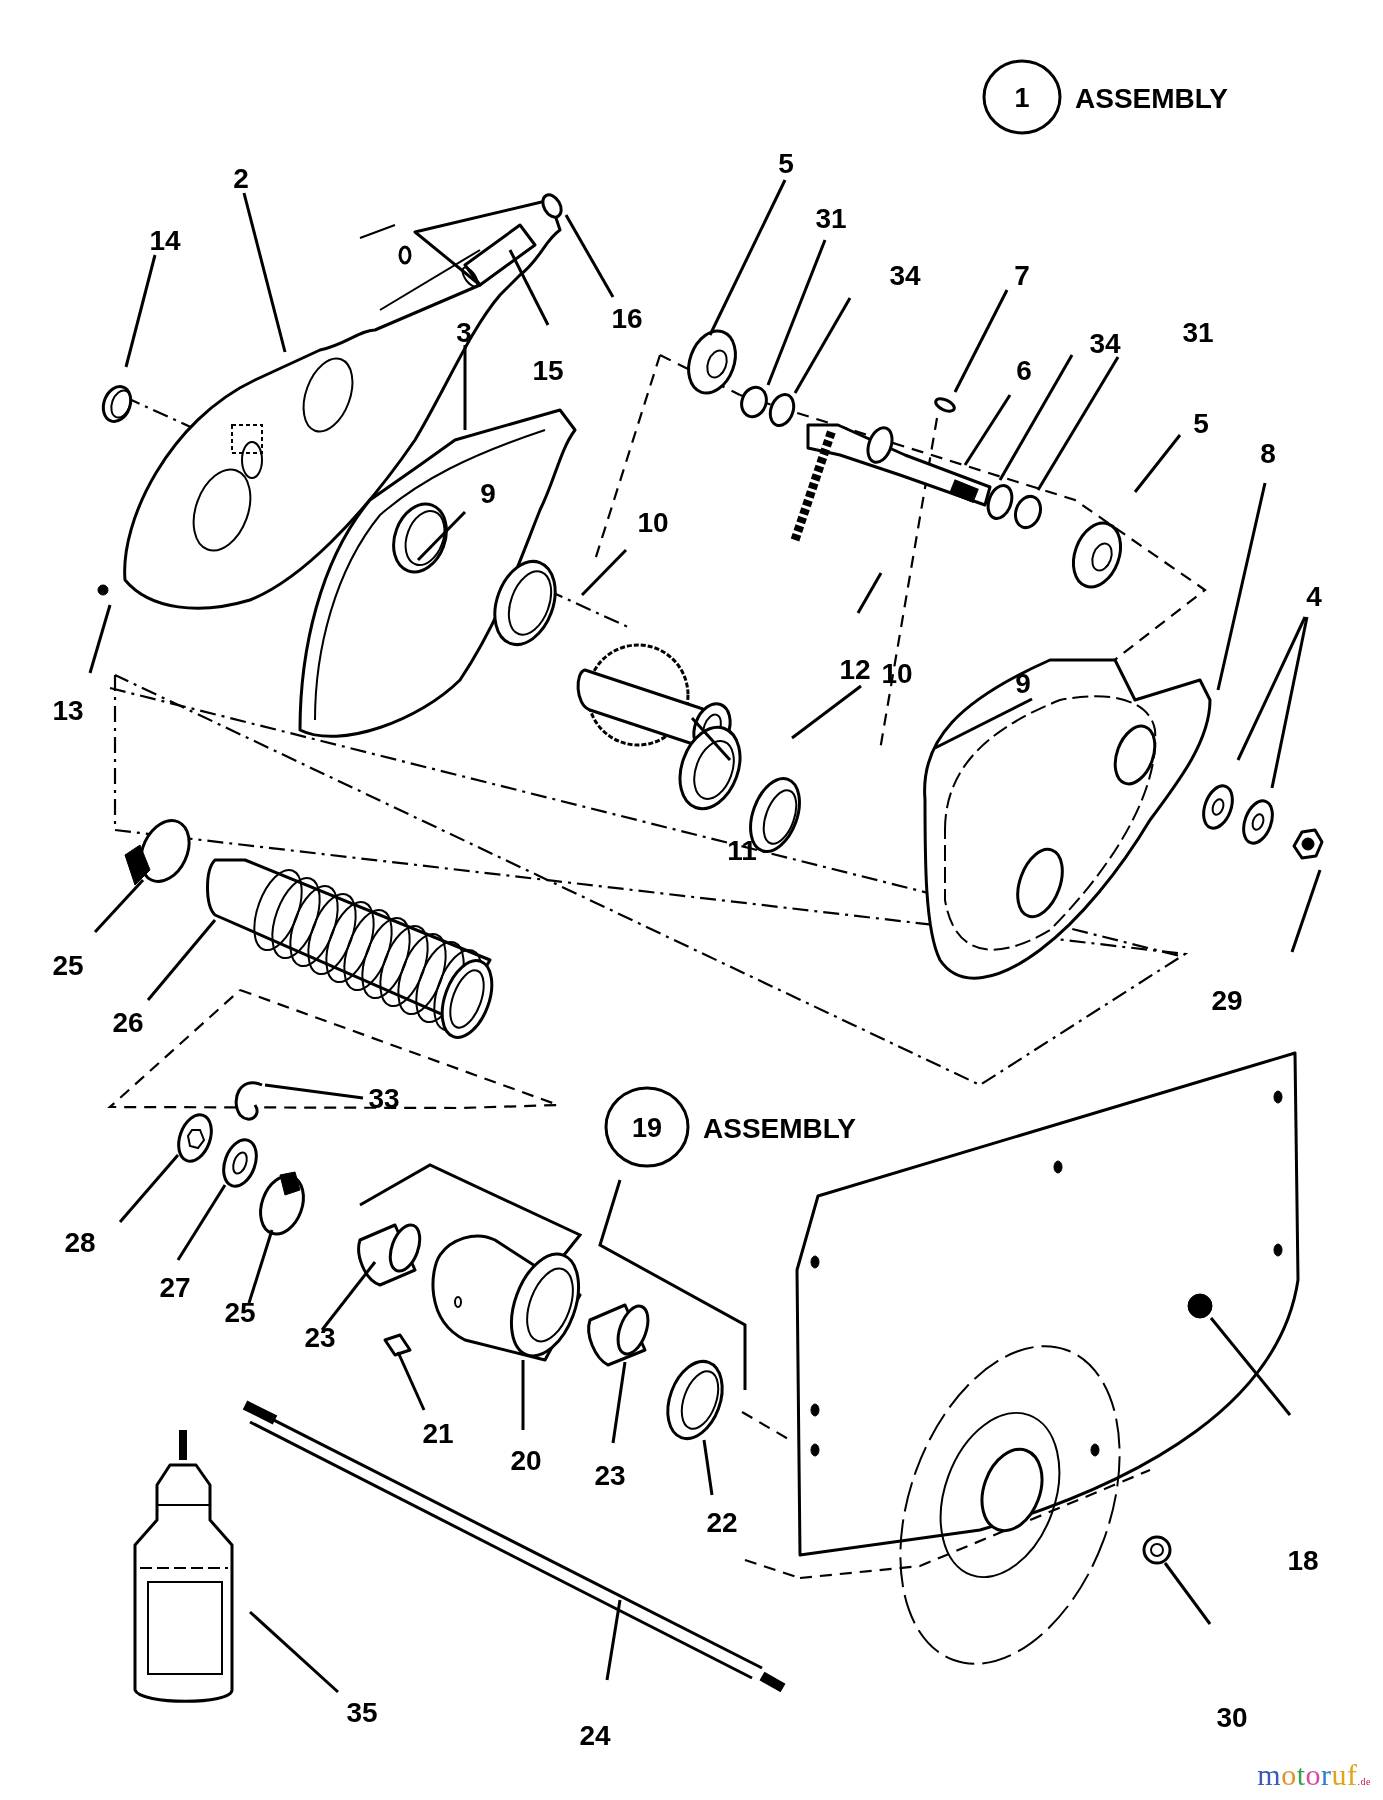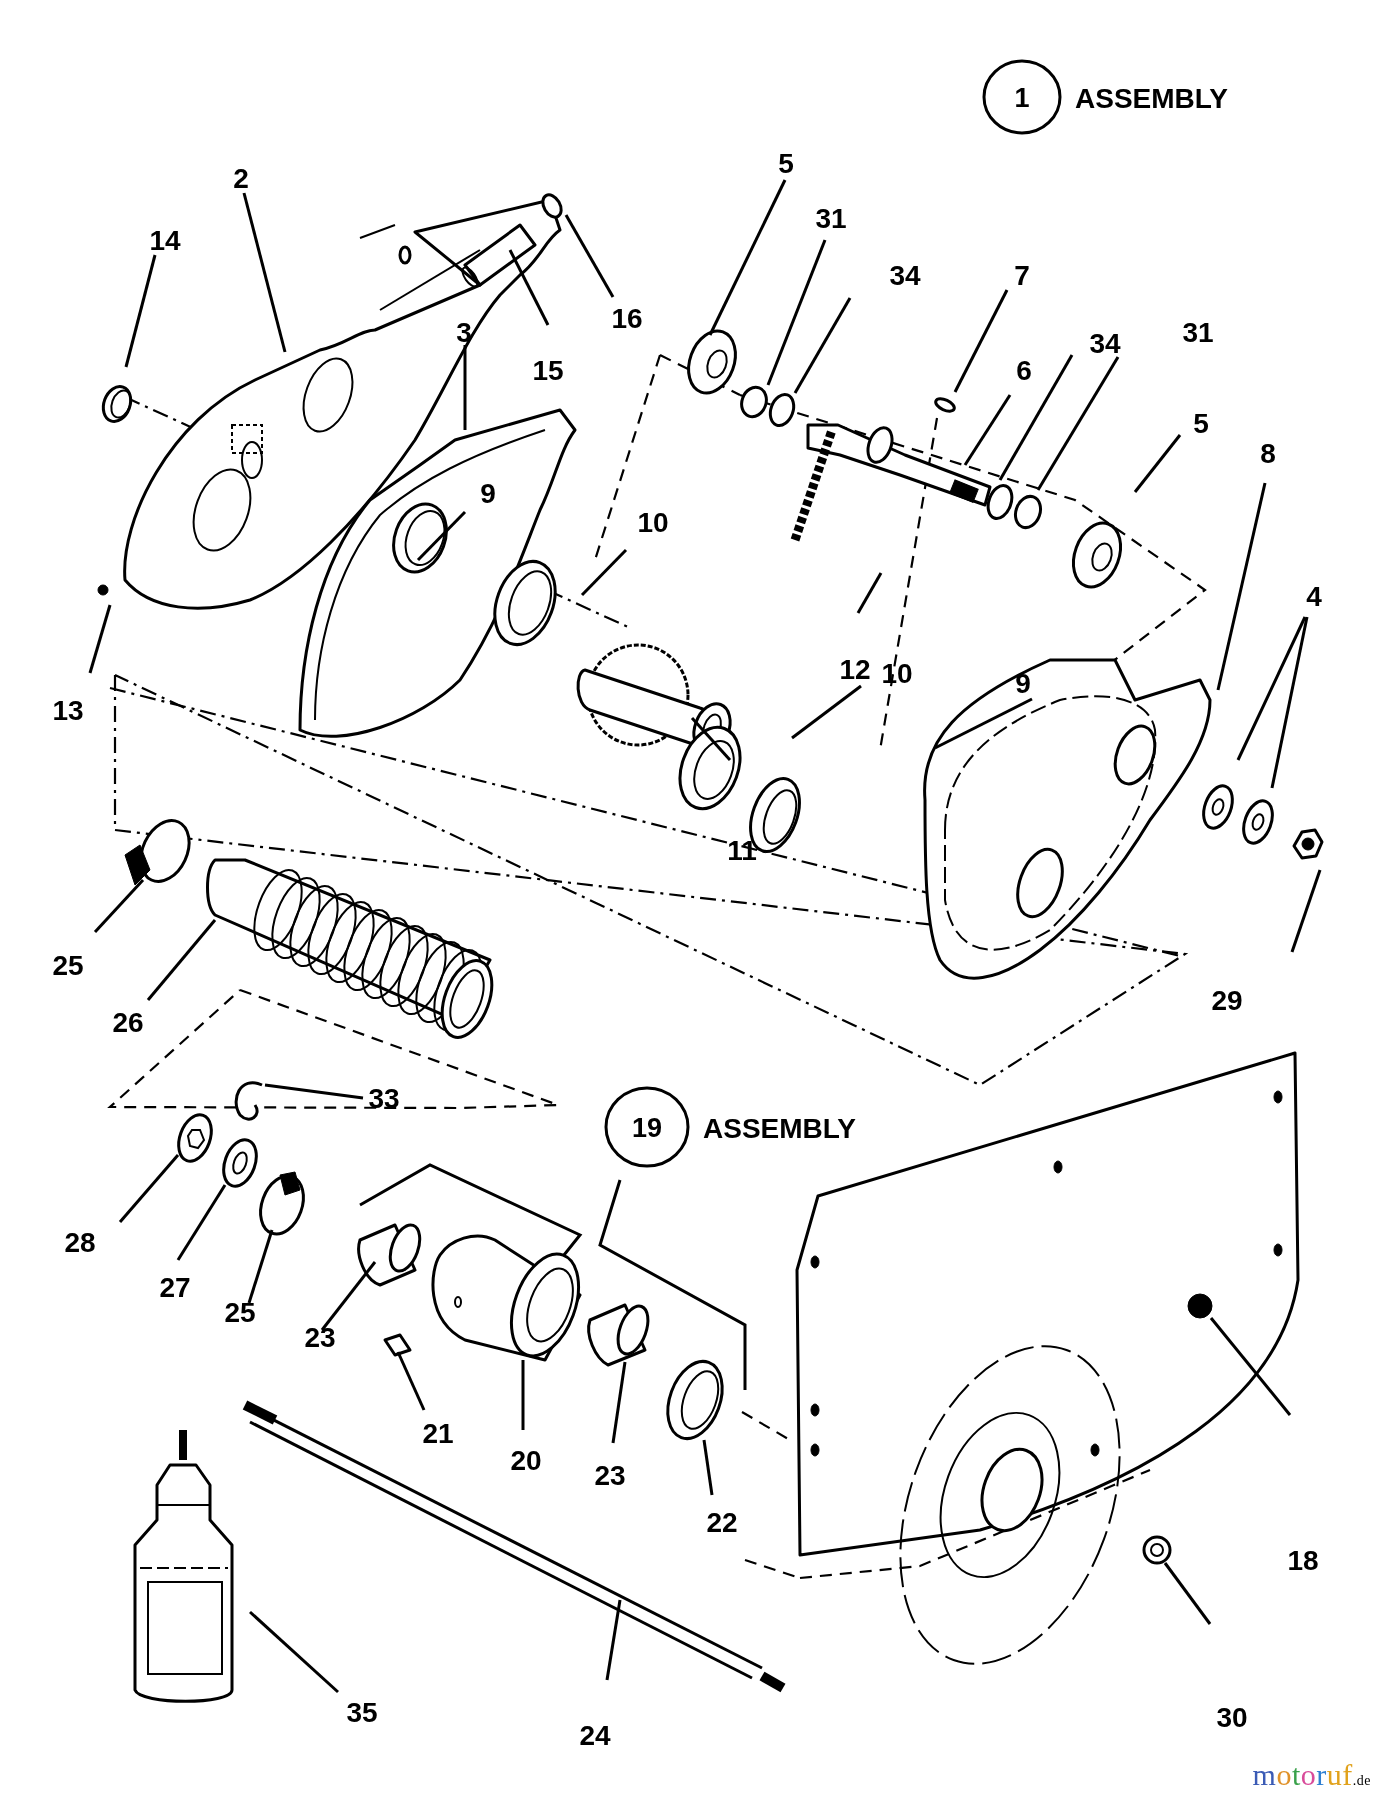--- a/index.html
+++ b/index.html
@@ -9,21 +9,21 @@
   .thin { fill: none; stroke: #000; stroke-width: 2; }
   .fillb { fill: #000; stroke: #000; stroke-width: 1; }
   .leader { stroke: #000; stroke-width: 3; fill: none; }
   .dash { stroke: #000; stroke-width: 2.2; fill: none; stroke-dasharray: 16 6 3 6; }
   .dash2 { stroke: #000; stroke-width: 2.2; fill: none; stroke-dasharray: 12 8; }
   .callout { font-family: "Liberation Sans", sans-serif; font-weight: bold; font-size: 28px; fill: #000; text-anchor: middle; }
   .asm-text { font-family: "Liberation Sans", sans-serif; font-weight: bold; font-size: 28px; fill: #000; }
   .asm-num { font-family: "Liberation Sans", sans-serif; font-weight: bold; font-size: 27px; fill: #000; text-anchor: middle; }
   .watermark { position: absolute; right: 12px; bottom: 8px; font-family: "Liberation Serif", serif; font-size: 30px; letter-spacing: 0.5px; }
   .watermark span { display: inline-block; text-align: right; }
-  .watermark .tld { font-size: 14px; color: #000000; font-family: Liberation Serif, serif; }
+  .watermark .tld { font-size: 10px; color: #be185d; font-family: Liberation Serif, serif; }
 </style>
 </head>
 <body>
 
 <svg id="diagram" viewBox="0 0 1383 1800" xmlns="http://www.w3.org/2000/svg">
 
   <g>
     <ellipse cx="1022" cy="97" rx="38" ry="36" fill="none" stroke="#000" stroke-width="3"></ellipse>
     <text class="asm-num" x="1022" y="107">1</text>
     <text class="asm-text" x="1075" y="108">ASSEMBLY</text>

